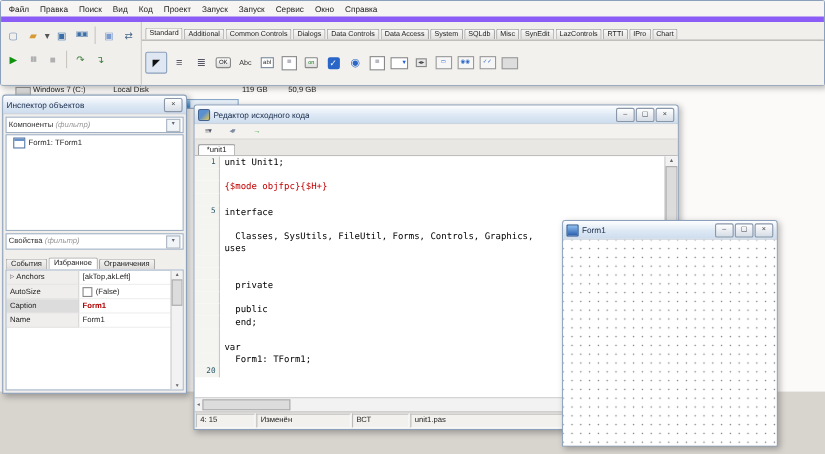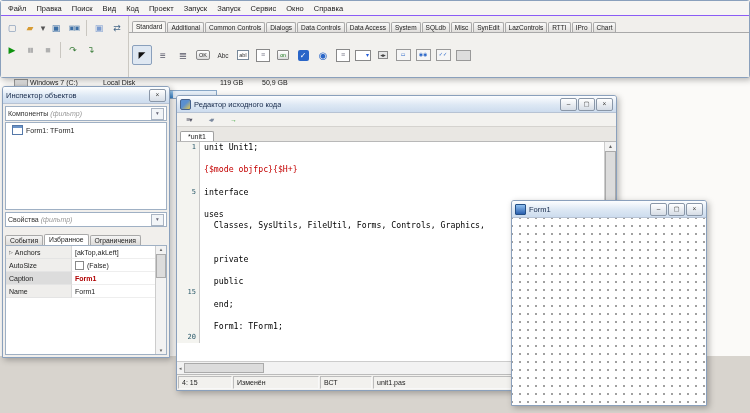--- a/index.html
+++ b/index.html
@@ -15,21 +15,21 @@
   .tbtn{width:15px;height:11px;border:1px solid #8a97a8;background:linear-gradient(#ffffff,#d6dde6);
         border-radius:2px;font-size:6.5px;line-height:10px;text-align:center;color:#444}
   .laz-ic{width:9px;height:9px;border-radius:2px;border:1px solid #44618c;flex:0 0 9px;
         background:linear-gradient(135deg,#5a8fd0 45%,#e8c84a)}
   .fm-ic{width:9px;height:9px;border-radius:1px;border:1px solid #234f86;flex:0 0 9px;
         background:linear-gradient(#8fc0f0,#2a5fae)}
 
   
   #main{left:0;top:0;width:750px;height:78px;border-radius:3px;z-index:2}
   #menubar{height:14px;flex:0 0 14px;display:flex;align-items:center;background:#f6f5f3;
-           border-bottom:1px solid #8b5cf6;padding-left:2px}
+           border-bottom:5px solid #8b5cf6;padding-left:2px}
   .mitem{font-size:7.5px;padding:0 5px;color:#222}
   .toolzone{flex:1;display:flex;min-height:0;background:#f1efec}
   .tleft{width:128px;flex:0 0 128px;border-right:1px solid #cbc8c2;padding:1px 2px;box-sizing:border-box}
   .trow{height:22px;display:flex;align-items:center}
   .ticon{width:18px;height:18px;text-align:center;font-size:9px;line-height:18px;border-radius:2px}
   .ticon.sm{font-size:6.5px;letter-spacing:-1px}
   .ticon.nw{width:8px}
   .tsep{width:1px;height:16px;background:#c9c6c0;margin:0 3px}
   .palette{flex:1;display:flex;flex-direction:column;min-width:0}
   .ptabs{height:16px;flex:0 0 16px;display:flex;align-items:flex-end;padding-left:3px;overflow:hidden}
@@ -340,30 +340,30 @@
     <span class="etab">*unit1</span>
   </div>
   <div class="ebody">
     <div id="code-lines">
         <div class="cline"><span class="lnum">1</span><span class="ltext"><span class="c-k">unit</span><span class="c-p"> Unit1;</span></span></div>
         <div class="cline"><span class="lnum"></span><span class="ltext"></span></div>
         <div class="cline"><span class="lnum"></span><span class="ltext"><span class="c-d">{$mode objfpc}{$H+}</span></span></div>
         <div class="cline"><span class="lnum"></span><span class="ltext"></span></div>
         <div class="cline"><span class="lnum">5</span><span class="ltext"><span class="c-k">interface</span></span></div>
         <div class="cline"><span class="lnum"></span><span class="ltext"></span></div>
+        <div class="cline"><span class="lnum"></span><span class="ltext"><span class="c-p">  Classes, SysUtils, FileUtil, Forms, Controls, Graphics,</span></span></div>
         <div class="cline"><span class="lnum"></span><span class="ltext"><span class="c-k">uses</span></span></div>
-        <div class="cline"><span class="lnum"></span><span class="ltext"><span class="c-p">  Classes, SysUtils, FileUtil, Forms, Controls, Graphics,</span></span></div>
         <div class="cline"><span class="lnum"></span><span class="ltext"></span></div>
         <div class="cline"><span class="lnum"></span></div>
         <div class="cline"><span class="lnum"></span><span class="ltext"><span class="c-p">  </span><span class="c-k">private</span></span></div>
         <div class="cline"><span class="lnum"></span><span class="ltext"></span></div>
         <div class="cline"><span class="lnum"></span><span class="ltext"><span class="c-p">  </span><span class="c-k">public</span></span></div>
-        <div class="cline"><span class="lnum">15</span><span class="ltext"></span></div>
         <div class="cline"><span class="lnum"></span><span class="ltext"><span class="c-p">  </span><span class="c-k">end</span><span class="c-p">;</span></span></div>
         <div class="cline"><span class="lnum"></span><span class="ltext"></span></div>
+        <div class="cline"><span class="lnum"></span><span class="ltext"><span class="c-k">var</span></span></div>
         <div class="cline"><span class="lnum"></span><span class="ltext"><span class="c-p">  Form1: TForm1;</span></span></div>
         <div class="cline"><span class="lnum">20</span><span class="ltext"></span></div>
       </div>
     <div class="vsb">
       <span>▲</span>
       <i class="thumb"></i>
       <span>▼</span>
     </div>
   </div>
   <div class="hsb">

